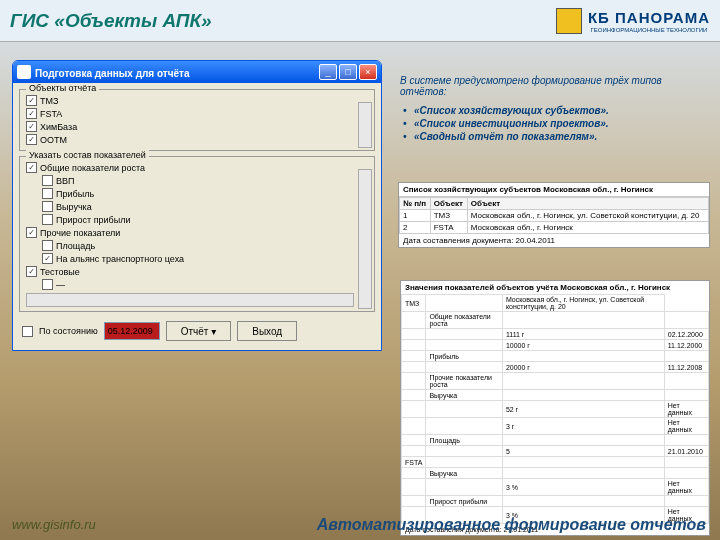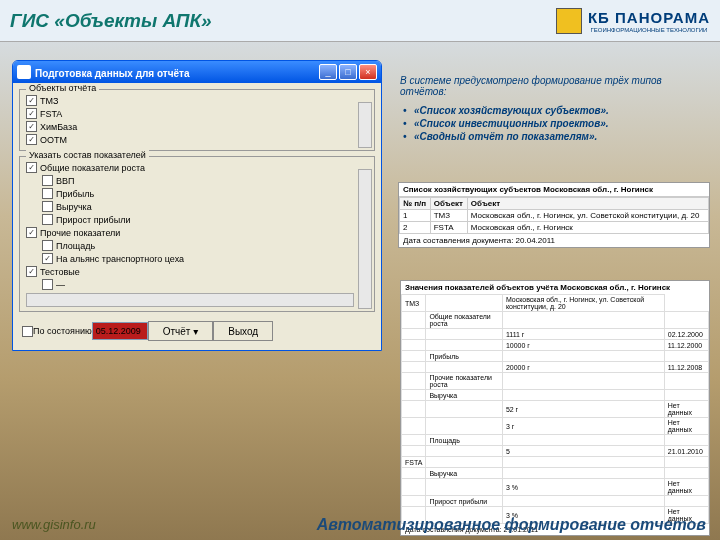--- a/index.html
+++ b/index.html
@@ -19,21 +19,21 @@
 .tb-btn{width:18px;height:16px;background:linear-gradient(180deg,#8cb4ff,#3a6cd0);border:1px solid #fff;border-radius:2px;color:#fff;font-size:9px;text-align:center;line-height:14px;cursor:pointer}
 .tb-btn.close{background:linear-gradient(180deg,#ff9080,#d03020)}
 .win-body{padding:6px;background:#ece9d8}
 .grp{border:1px solid #999;margin-bottom:5px;padding:4px 6px;position:relative;background:#ece9d8}
 .grp-title{position:absolute;top:-7px;left:6px;background:#ece9d8;padding:0 3px;font-size:9px}
 .chk-row{display:flex;align-items:center;gap:3px;padding:1px 0;font-size:9px}
 .chk{width:11px;height:11px;border:1px solid #666;background:#fff;display:inline-flex;align-items:center;justify-content:center;font-size:8px;color:#333}
 .indent1{padding-left:16px}
 .scroll-v{position:absolute;right:2px;top:12px;bottom:2px;width:14px;background:#e8e8e8;border:1px solid #aaa}
 .scroll-h{height:14px;background:#e8e8e8;border:1px solid #aaa;margin-top:2px}
-.btn-row{display:flex;align-items:center;margin-top:6px;padding:3px}
+.btn-row{display:flex;gap:6px;align-items:center;margin-top:6px;padding:3px}
 .txt-inp{width:56px;height:18px;border:1px solid #7f9db9;background:#b91c1c;font-size:9px;padding:0 3px}
 .btn{height:20px;padding:0 14px;background:#ece9d8;border:1px solid #888;font-size:10px;cursor:pointer}
 .info{position:absolute;top:75px;left:400px;right:10px;font-size:10px;color:#003d7a;font-style:italic}
 .info-intro{margin-bottom:8px}
 .info-li{padding-left:14px;position:relative;margin:2px 0;font-weight:bold}
 .info-li::before{content:"•";position:absolute;left:3px}
 .tbl1{position:absolute;top:182px;left:398px;right:10px;background:#fff;border:1px solid #999;font-size:8px}
 .tbl1-title{font-weight:bold;padding:2px 4px;border-bottom:1px solid #ccc}
 .tbl1 table{width:100%;border-collapse:collapse}
 .tbl1 th,.tbl1 td{border:1px solid #ccc;padding:1px 3px;text-align:left}

